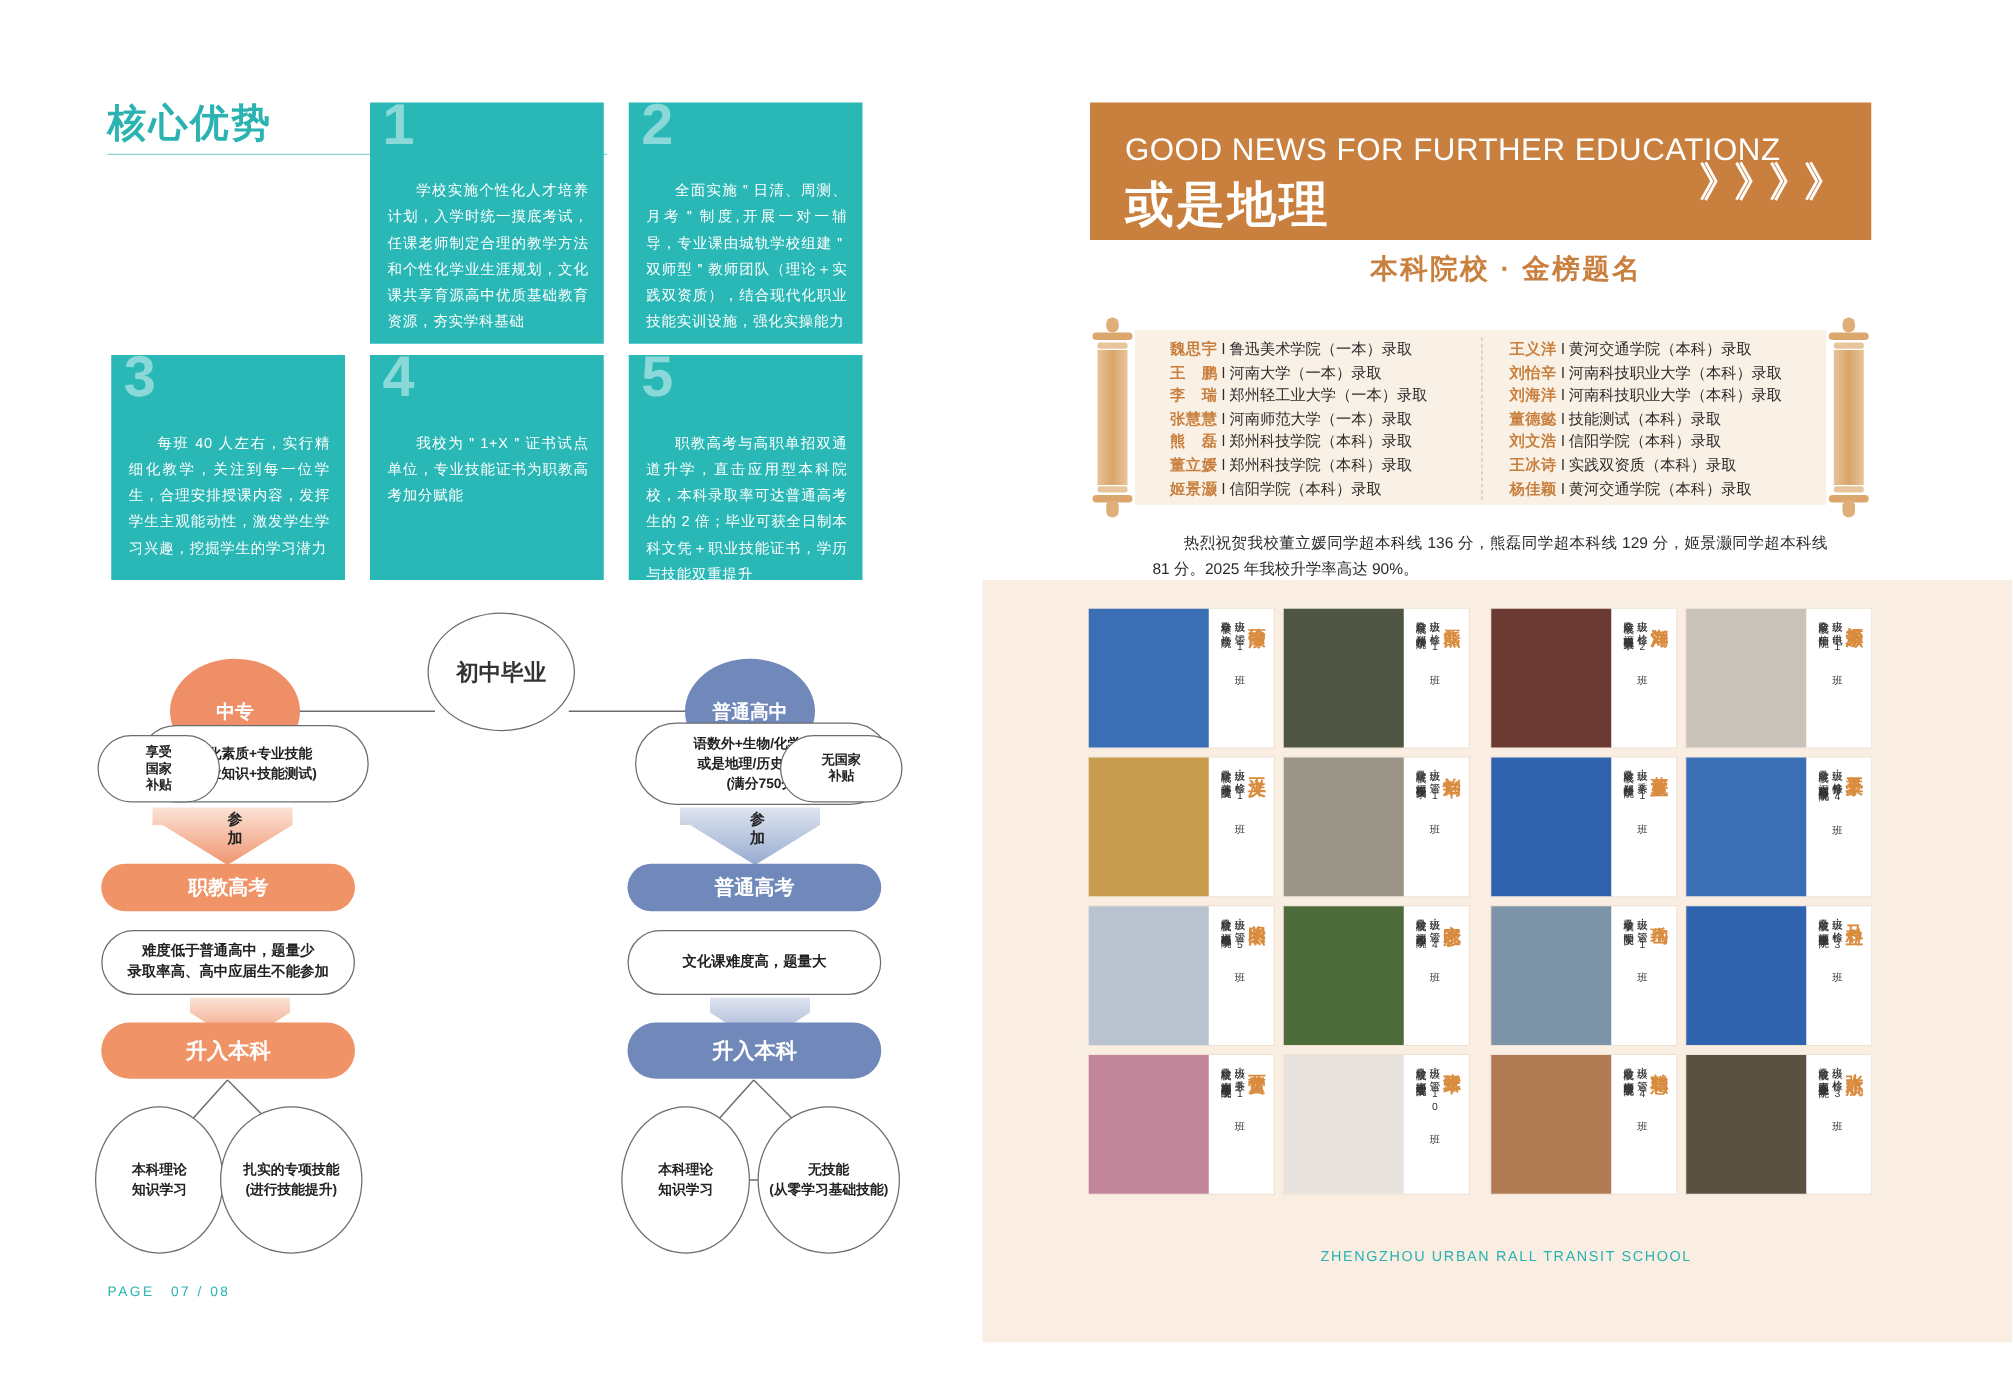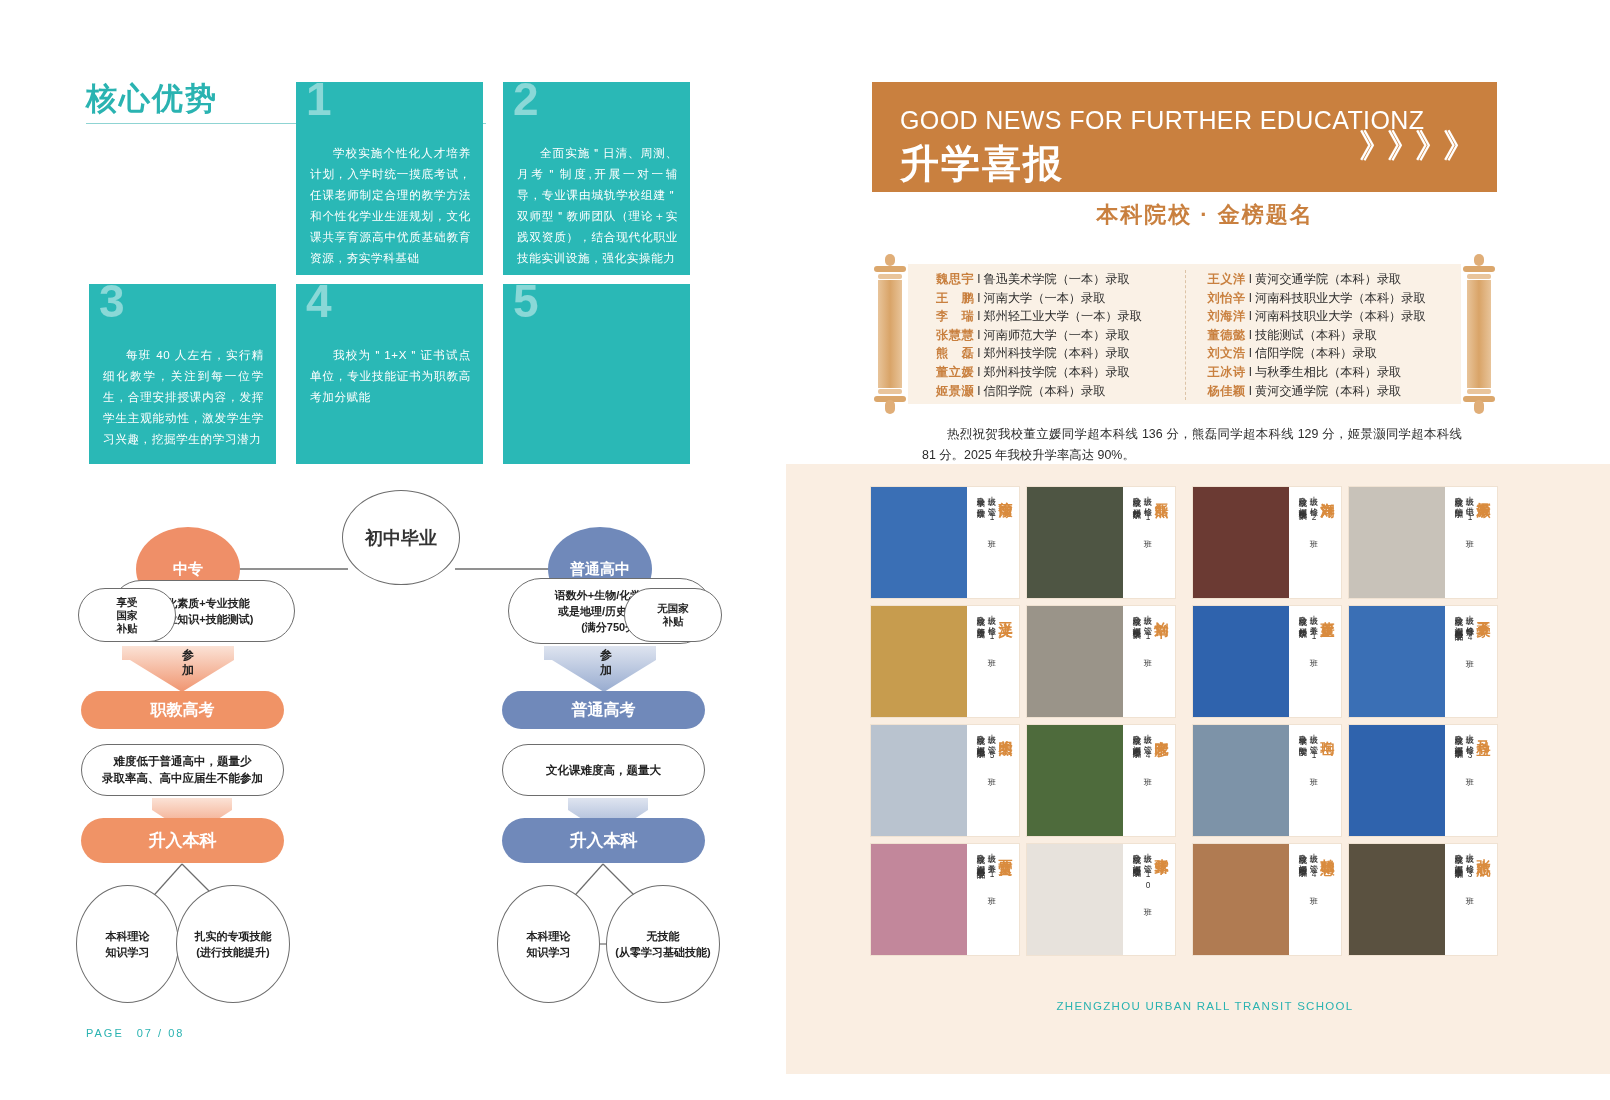--- a/index.html
+++ b/index.html
@@ -129,20 +129,21 @@
     <div class="adv-box b3">
       <div class="num">3</div>
       <div class="txt">每班 40 人左右，实行精细化教学，关注到每一位学生，合理安排授课内容，发挥学生主观能动性，激发学生学习兴趣，挖掘学生的学习潜力</div>
     </div>
     <div class="adv-box b4">
       <div class="num">4</div>
       <div class="txt">我校为＂1+X＂证书试点单位，专业技能证书为职教高考加分赋能</div>
     </div>
     <div class="adv-box b5">
       <div class="num">5</div>
+      <div class="txt">职教高考与高职单招双通道升学，直击应用型本科院校，本科录取率可达普通高考生的 2 倍；毕业可获全日制本科文凭＋职业技能证书，学历与技能双重提升</div>
     </div>
 
     <div class="flow">
       <svg class="svgflow" width="800" height="560">
         <defs>
           <linearGradient id="goL" x1="0" y1="0" x2="0" y2="1">
             <stop offset="0%" stop-color="#fbe1d4"></stop>
               <stop offset="100%" stop-color="#ef8f68"></stop>
           </linearGradient>
           <linearGradient id="goR" x1="0" y1="0" x2="0" y2="1">
@@ -226,21 +227,21 @@
     </div>
 
     <div class="page-num">PAGE　07 / 08</div>
   </div>
 
   <div class="right-page">
     <div class="rp-bg"></div>
 
     <div class="hdr">
       <div class="en">GOOD NEWS FOR FURTHER EDUCATIONZ</div>
-      <div class="cn">升学喜报</div>
+      <div class="cn">或是地理</div>
       <div class="chev">》》》》</div>
     </div>
 
     <div class="sub-title">本科院校 · 金榜题名</div>
 
     <div class="scroll">
       <div class="scroll-body"></div>
       <div class="rod rod-l">
         <div class="knob-t"></div>
           <div class="cap-t"></div>
@@ -269,21 +270,21 @@
           <div class="nm-row"><span class="nm">熊　磊</span> l <span>郑州科技学院（本科）录取</span></div>
           <div class="nm-row"><span class="nm">董立媛</span> l <span>郑州科技学院（本科）录取</span></div>
           <div class="nm-row"><span class="nm">姬景灏</span> l <span>信阳学院（本科）录取</span></div>
         </div>
         <div class="col right">
           <div class="nm-row"><span class="nm">王义洋</span> l <span>黄河交通学院（本科）录取</span></div>
           <div class="nm-row"><span class="nm">刘怡辛</span> l <span>河南科技职业大学（本科）录取</span></div>
           <div class="nm-row"><span class="nm">刘海洋</span> l <span>河南科技职业大学（本科）录取</span></div>
           <div class="nm-row"><span class="nm">董德懿</span> l <span>技能测试（本科）录取</span></div>
           <div class="nm-row"><span class="nm">刘文浩</span> l <span>信阳学院（本科）录取</span></div>
-          <div class="nm-row"><span class="nm">王冰诗</span> l <span>与秋季生相比（本科）录取</span></div>
+          <div class="nm-row"><span class="nm">王冰诗</span> l <span>实践双资质（本科）录取</span></div>
           <div class="nm-row"><span class="nm">杨佳颖</span> l <span>黄河交通学院（本科）录取</span></div>
         </div>
       </div>
     </div>
 
     <div class="congrat">热烈祝贺我校董立媛同学超本科线 136 分，熊磊同学超本科线 129 分，姬景灏同学超本科线 81 分。2025 年我校升学率高达 90%。</div>
 
     <div class="grid">
       <div class="grow">
         <div class="gpair">

